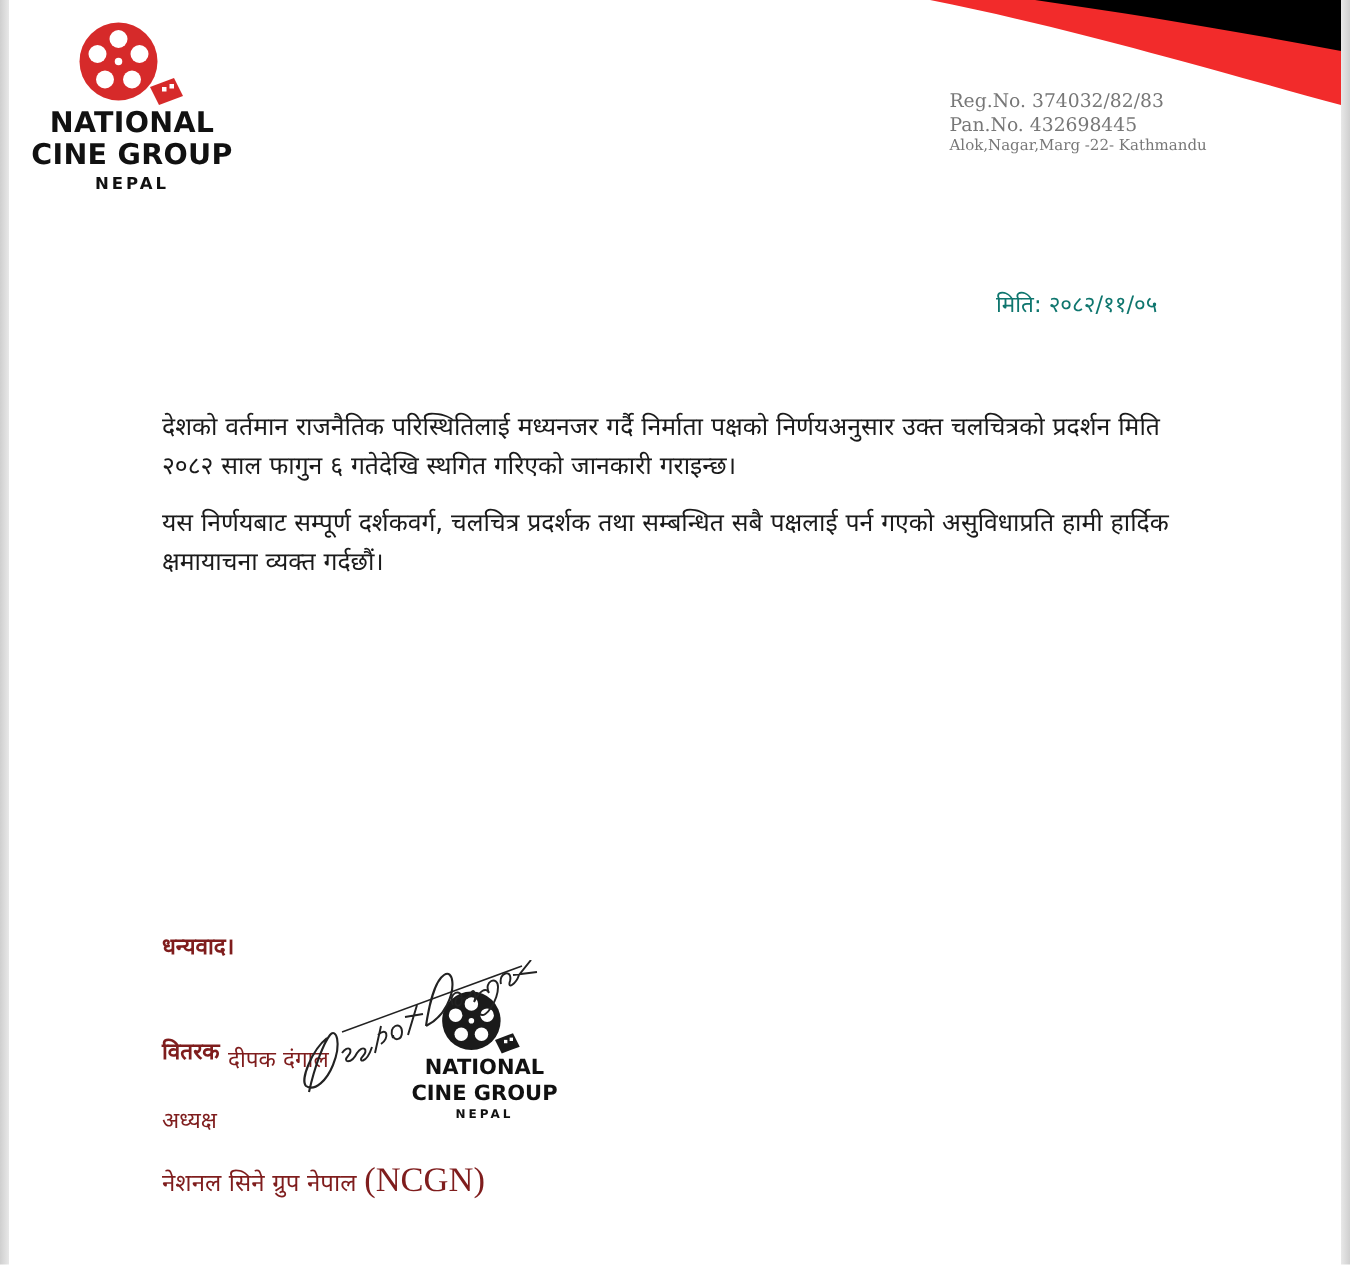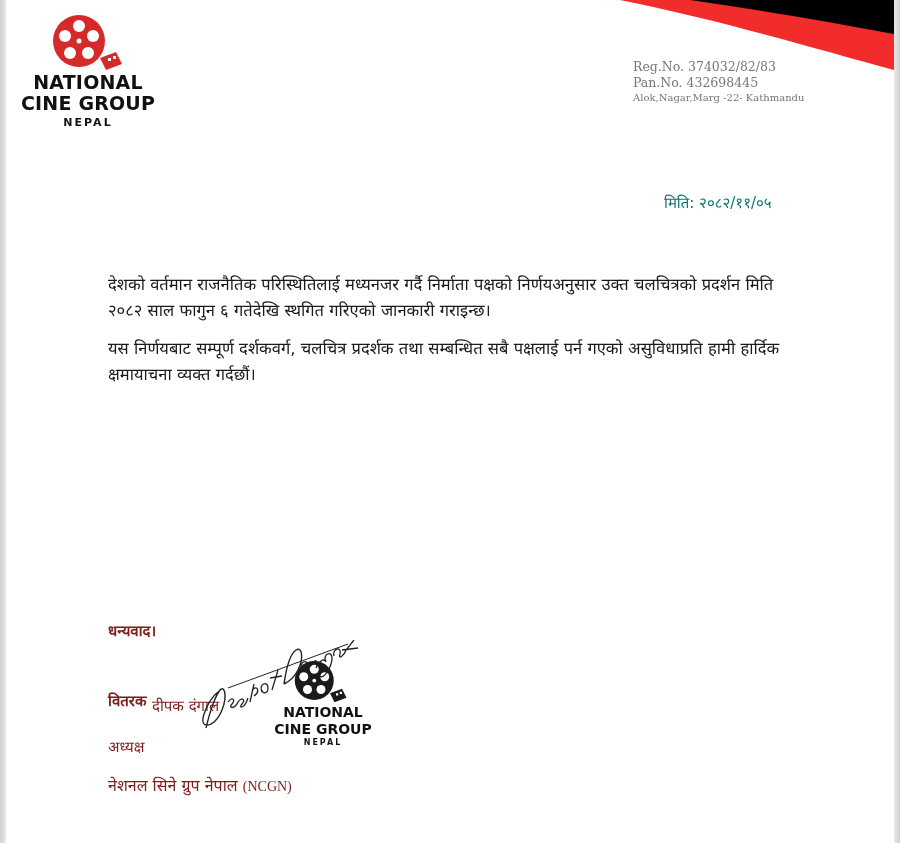--- a/index.html
+++ b/index.html
@@ -47,21 +47,21 @@
       font-family: "DejaVu Sans", sans-serif; font-size: 16.5px; line-height: 26px; color: #1a1a1a;
     }
     .body-text p { margin: 0 0 12px 0; }
 
     .closing { position: absolute; left: 108px; font-size: 15px; color: #7f1d1d; }
     .thanks { top: 620px; font-weight: bold; }
     .distributor { top: 658px; font-weight: bold; margin-top: 32px; }
     .signer-name { top: 695px; margin-left: 44px; }
     .signer-title { top: 736px; }
     .org-name { top: 774px; font-size: 16px; }
-    .org-name .abbr { font-family: "Liberation Serif", serif; font-size: 14px; }
+    .org-name .abbr { font-family: "Liberation Serif", serif; font-size: 23px; }
 
     .signature {
       position: absolute; left: 198px; top: 640px; width: 170px; height: 100px;
     }
     .stamp { position: absolute; left: 268px; top: 660px; width: 110px; text-align: center; }
     .stamp svg { display: block; margin: 0 auto 0 26px; }
     .stamp-line1, .stamp-line2 {
       font-family: "DejaVu Sans", sans-serif; font-weight: bold; font-size: 14px; line-height: 17px; color: #111;
     }
     .stamp-line3 { font-family: "DejaVu Sans", sans-serif; font-weight: bold; font-size: 8px; letter-spacing: 2px; color: #111; }

